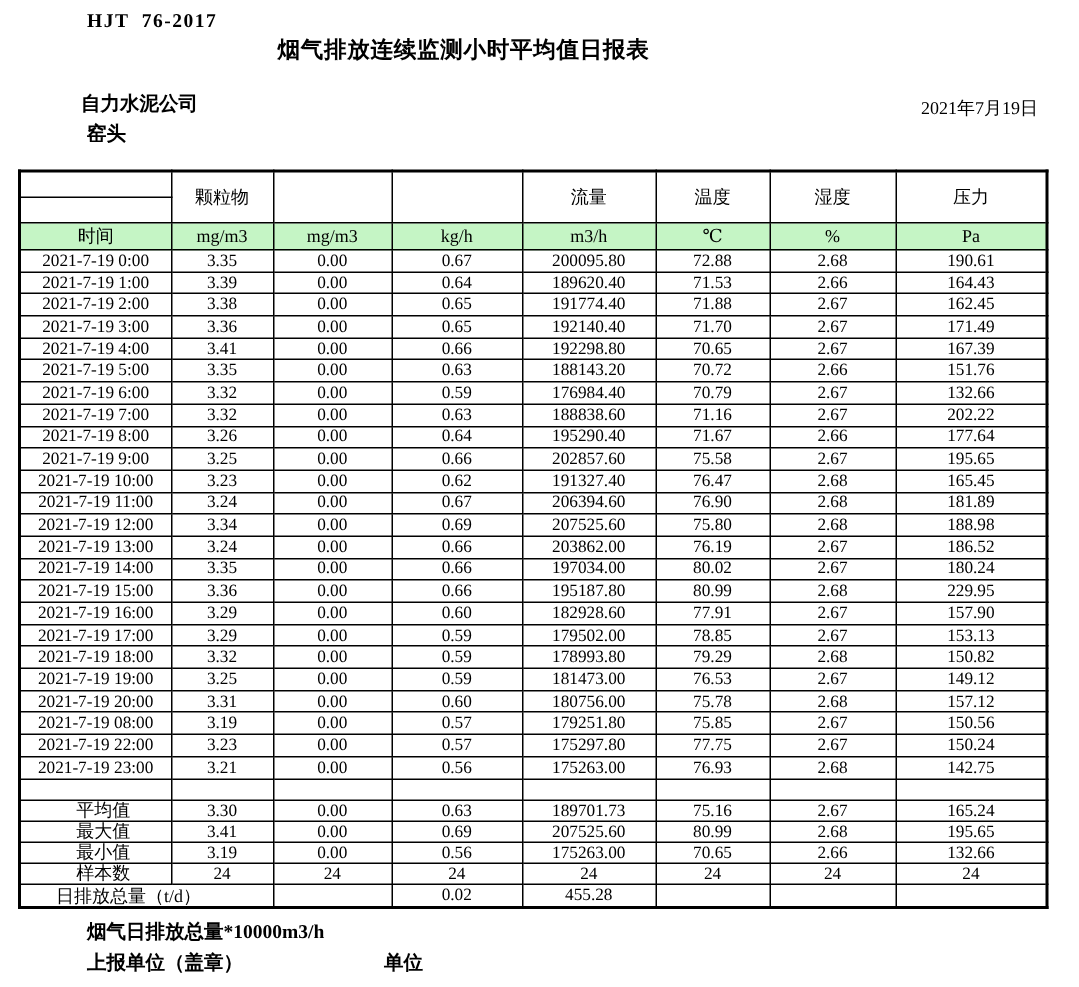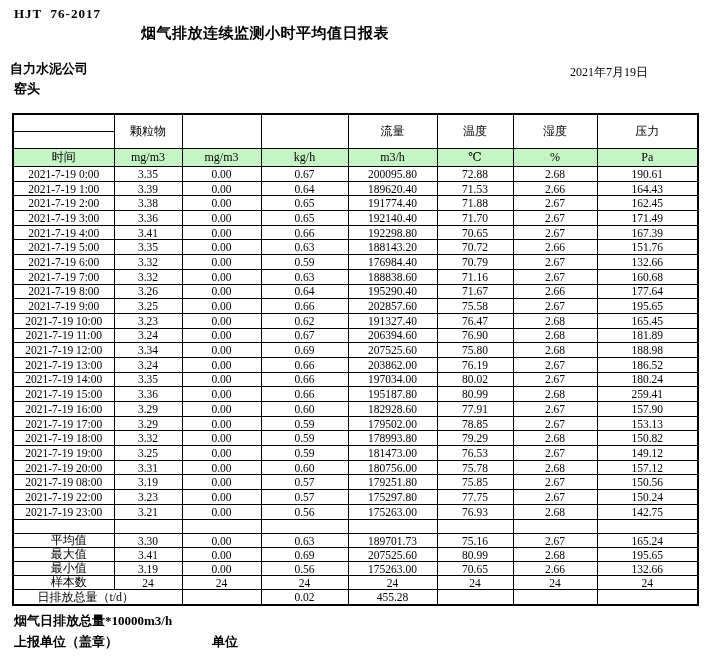--- a/index.html
+++ b/index.html
@@ -1,21 +1,21 @@
 <!DOCTYPE html>
 <html style="--green: #C5F5C5;"><head>
 <meta charset="utf-8">
 <style>
   html,body{margin:0;padding:0;}
   body{
     width:719px;height:658px;background:#ffffff;color:#000;
     font-family:"Liberation Serif","DejaVu Serif",serif;
     position:relative;overflow:hidden;
   }
-  .abs{position:absolute;white-space:pre;}
+  .abs{position:absolute;white-space:pre;margin-left:44px;}
   .std{left:14px;top:6px;font-weight:bold;font-size:13px;letter-spacing:1px;}
   .title{left:141px;top:24px;font-weight:bold;font-size:15px;letter-spacing:0.5px;}
   .company{left:10px;top:60px;font-weight:bold;font-size:13px;}
   .location{left:14px;top:80px;font-weight:bold;font-size:13px;}
   .date{left:570px;top:64px;font-size:12px;}
   table{
     position:absolute;left:12px;top:113px;width:687px;
     border-collapse:collapse;table-layout:fixed;border:2px solid #000;
   }
   td,th{
@@ -156,21 +156,21 @@
           <td>132.66</td>
         </tr>
         <tr class="data">
           <td class="timecell">2021-7-19 7:00</td>
           <td>3.32</td>
           <td>0.00</td>
           <td>0.63</td>
           <td>188838.60</td>
           <td>71.16</td>
           <td>2.67</td>
-          <td>160.68</td>
+          <td>202.22</td>
         </tr>
         <tr class="data">
           <td class="timecell">2021-7-19 8:00</td>
           <td>3.26</td>
           <td>0.00</td>
           <td>0.64</td>
           <td>195290.40</td>
           <td>71.67</td>
           <td>2.66</td>
           <td>177.64</td>
@@ -236,21 +236,21 @@
           <td>180.24</td>
         </tr>
         <tr class="data">
           <td class="timecell">2021-7-19 15:00</td>
           <td>3.36</td>
           <td>0.00</td>
           <td>0.66</td>
           <td>195187.80</td>
           <td>80.99</td>
           <td>2.68</td>
-          <td>259.41</td>
+          <td>229.95</td>
         </tr>
         <tr class="data">
           <td class="timecell">2021-7-19 16:00</td>
           <td>3.29</td>
           <td>0.00</td>
           <td>0.60</td>
           <td>182928.60</td>
           <td>77.91</td>
           <td>2.67</td>
           <td>157.90</td>

